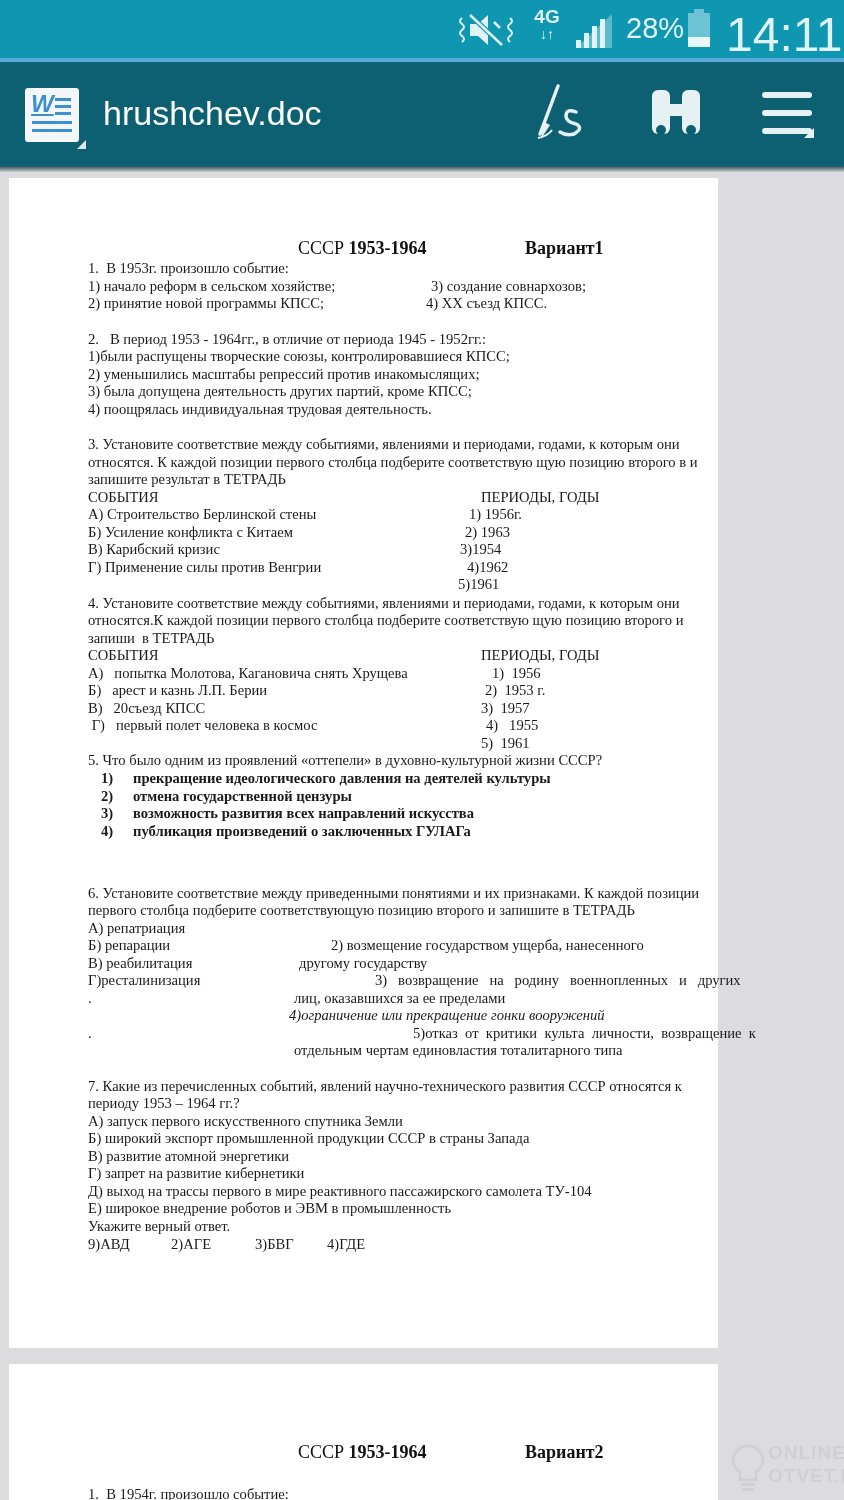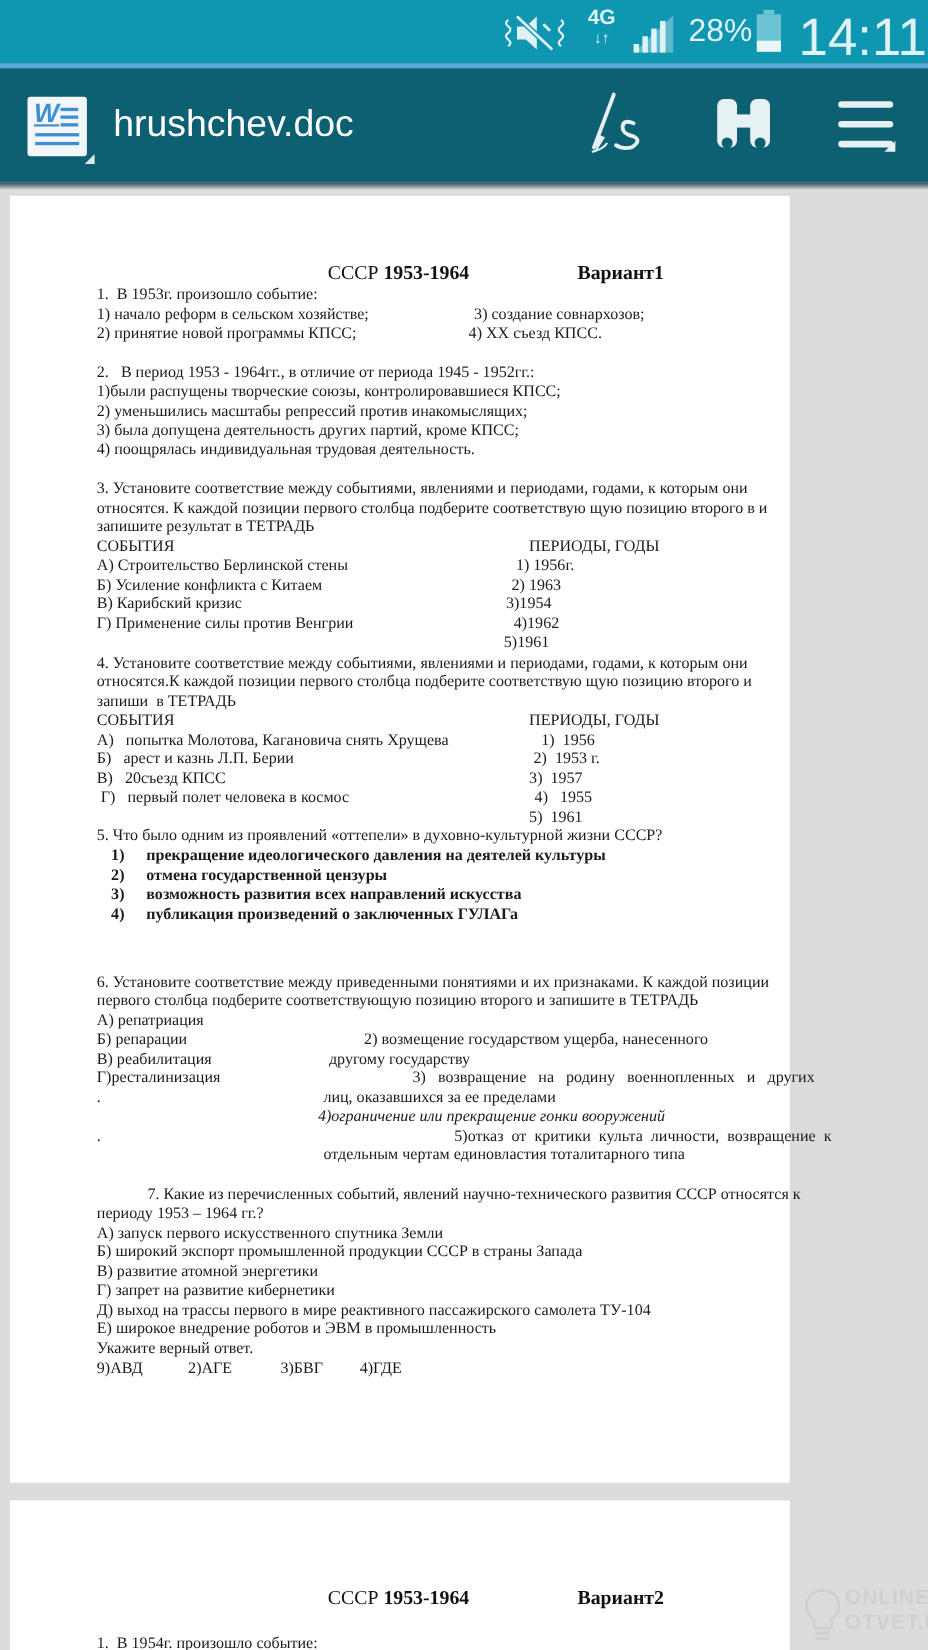--- a/index.html
+++ b/index.html
@@ -172,21 +172,21 @@
   <div class="line" style="left:79px;top:812px;">.</div>
   <div class="line" style="left:79px;top:847px;">.</div>
   <div class="line" style="left:286px;top:759px;margin-left:36px;">2) возмещение государством ущерба, нанесенного</div>
   <div class="line" style="left:290px;top:777px;">другому государству</div>
   <div class="line" style="left:366px;top:794px;">3)   возвращение   на   родину   военнопленных   и   других</div>
   <div class="line" style="left:285px;top:812px;">лиц, оказавшихся за ее пределами</div>
   <div class="line" style="left:280px;top:829px;font-style:italic;">4)ограничение или прекращение гонки вооружений</div>
   <div class="line" style="left:404px;top:847px;">5)отказ  от  критики  культа  личности,  возвращение  к</div>
   <div class="line" style="left:285px;top:864px;">отдельным чертам единовластия тоталитарного типа</div>
 
-  <div class="line" style="left:79px;top:900px;margin-left:46px;">7. Какие из перечисленных событий, явлений научно-технического развития СССР относятся к</div>
+  <div class="line" style="left:79px;top:900px;">7. Какие из перечисленных событий, явлений научно-технического развития СССР относятся к</div>
   <div class="line" style="left:79px;top:917px;">периоду 1953 – 1964 гг.?</div>
   <div class="line" style="left:79px;top:952px;">Б) широкий экспорт промышленной продукции СССР в страны Запада</div>
   <div class="line" style="left:79px;top:935px;">А) запуск первого искусственного спутника Земли</div>
   <div class="line" style="left:79px;top:970px;">В) развитие атомной энергетики</div>
   <div class="line" style="left:79px;top:987px;">Г) запрет на развитие кибернетики</div>
   <div class="line" style="left:79px;top:1005px;">Д) выход на трассы первого в мире реактивного пассажирского самолета ТУ-104</div>
   <div class="line" style="left:79px;top:1022px;">Е) широкое внедрение роботов и ЭВМ в промышленность</div>
   <div class="line" style="left:79px;top:1040px;">Укажите верный ответ.</div>
   <div class="line" style="left:79px;top:1058px;">9)АВД</div>
   <div class="line" style="left:162px;top:1058px;">2)АГЕ</div>

